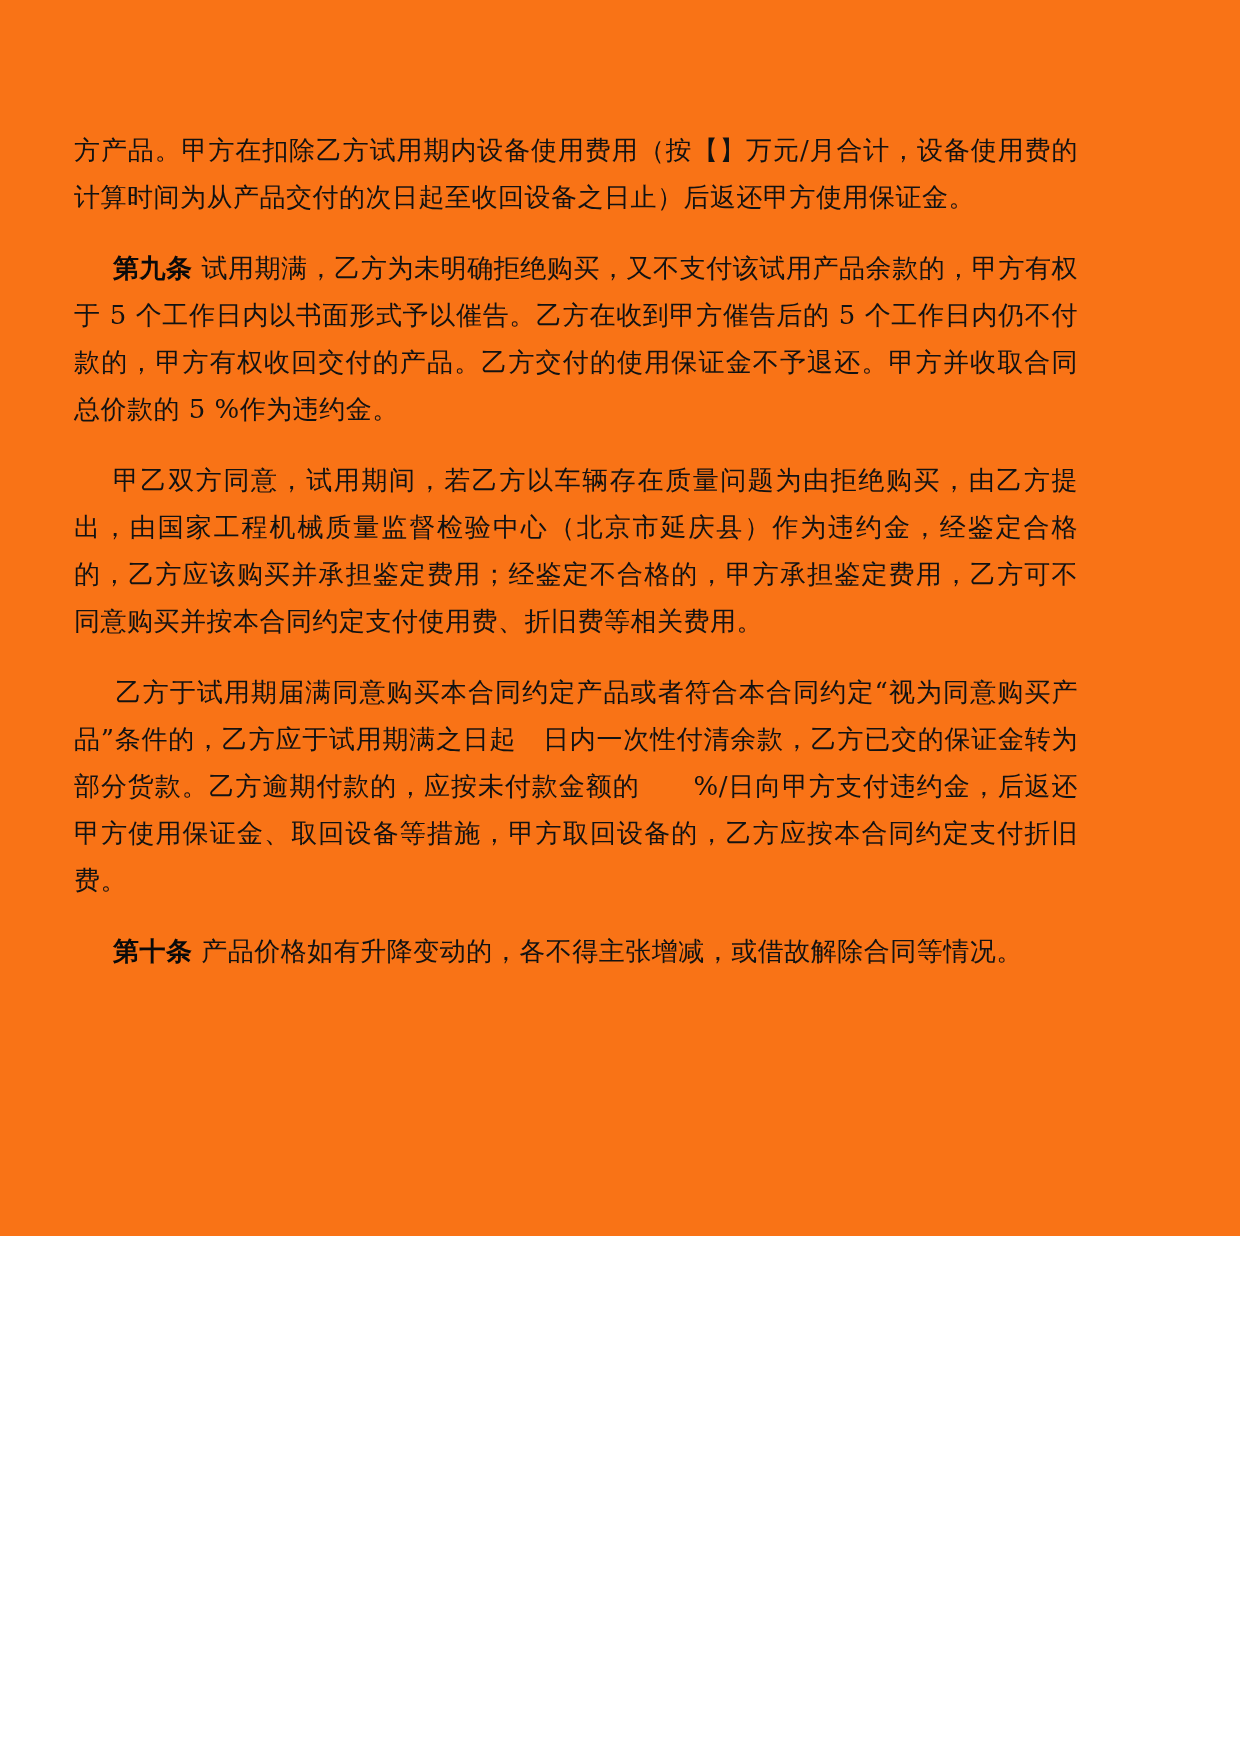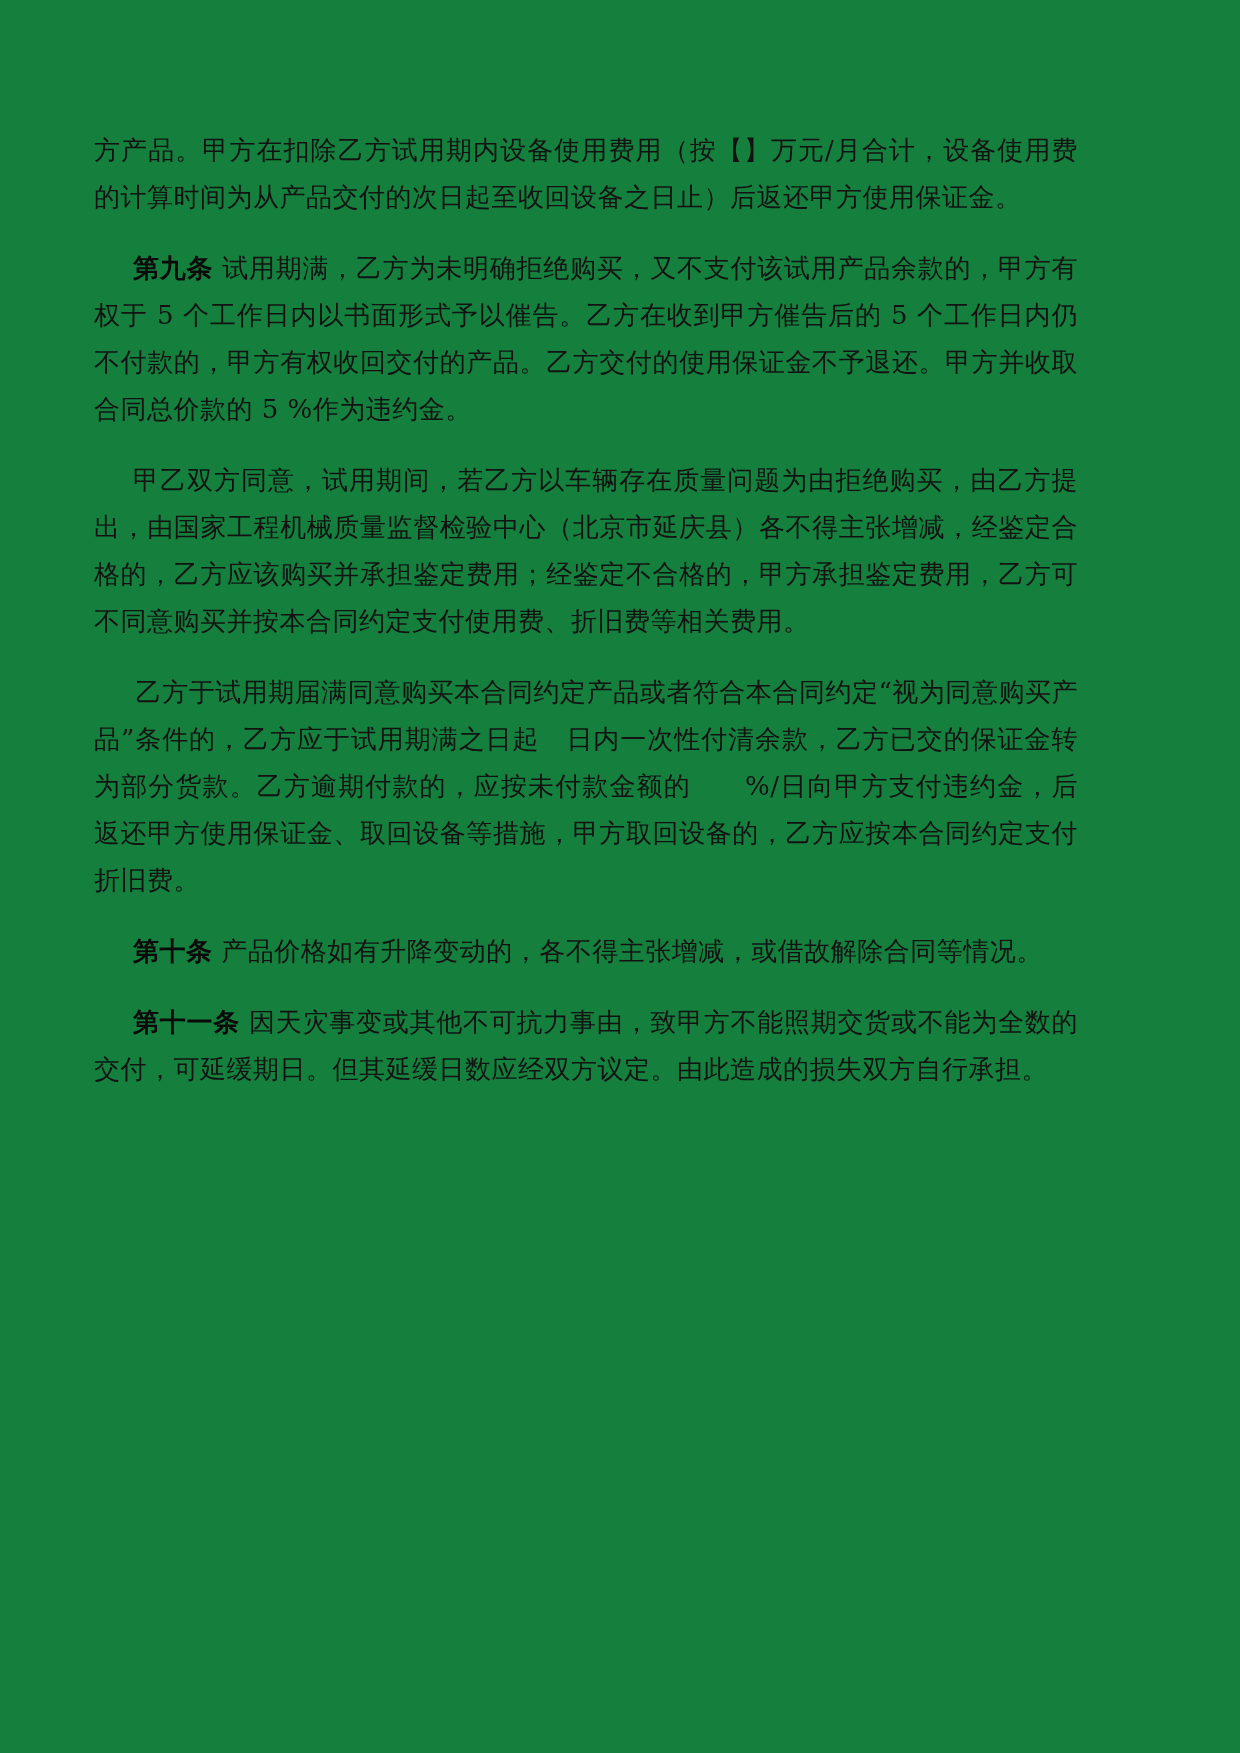--- a/index.html
+++ b/index.html
@@ -6,23 +6,23 @@
   body {
     width: 1240px;
     height: 1753px;
     background: #ffffff;
     font-family: "DejaVu Serif", "Liberation Serif", serif;
     overflow: hidden;
   }
   .page {
     box-sizing: border-box;
     width: 1240px;
-    height: 1753px;
-    padding: 127px 162px 0 94px;
-    background: #15803d;
+    height: 1236px;
+    padding: 127px 162px 0 74px;
+    background: #f97316;
     color: #121212;
   }
   .para {
     margin: 0 0 24px 0;
     font-size: 26px;
     line-height: 47px;
     text-align: justify;
     text-justify: inter-ideograph;
     letter-spacing: 0.5px;
     word-break: break-all;
@@ -35,25 +35,24 @@
 </style>
 </head>
 <body>
 
 <div class="page">
   <div id="paragraphs">
   <p class="para" style="text-indent: 0em;"><span class="body-text">方产品。甲方在扣除乙方试用期内设备使用费用（按【】万元/月合计，设备使用费的计算时间为从产品交付的次日起至收回设备之日止）后返还甲方使用保证金。</span></p>
 
   <p class="para" style="text-indent: 1.5em; margin-top: 24px;"><span class="head">第九条</span><span class="body-text"> 试用期满，乙方为未明确拒绝购买，又不支付该试用产品余款的，甲方有权于 5 个工作日内以书面形式予以催告。乙方在收到甲方催告后的 5 个工作日内仍不付款的，甲方有权收回交付的产品。乙方交付的使用保证金不予退还。甲方并收取合同总价款的 5 %作为违约金。</span></p>
 
-  <p class="para" style="text-indent: 1.5em;"><span class="body-text">甲乙双方同意，试用期间，若乙方以车辆存在质量问题为由拒绝购买，由乙方提出，由国家工程机械质量监督检验中心（北京市延庆县）各不得主张增减，经鉴定合格的，乙方应该购买并承担鉴定费用；经鉴定不合格的，甲方承担鉴定费用，乙方可不同意购买并按本合同约定支付使用费、折旧费等相关费用。</span></p>
+  <p class="para" style="text-indent: 1.5em;"><span class="body-text">甲乙双方同意，试用期间，若乙方以车辆存在质量问题为由拒绝购买，由乙方提出，由国家工程机械质量监督检验中心（北京市延庆县）作为违约金，经鉴定合格的，乙方应该购买并承担鉴定费用；经鉴定不合格的，甲方承担鉴定费用，乙方可不同意购买并按本合同约定支付使用费、折旧费等相关费用。</span></p>
 
   <p class="para" style="text-indent: 1.6em;"><span class="body-text">乙方于试用期届满同意购买本合同约定产品或者符合本合同约定“视为同意购买产品”条件的，乙方应于试用期满之日起　日内一次性付清余款，乙方已交的保证金转为部分货款。乙方逾期付款的，应按未付款金额的　　%/日向甲方支付违约金，后返还甲方使用保证金、取回设备等措施，甲方取回设备的，乙方应按本合同约定支付折旧费。</span></p>
 
   <p class="para" style="text-indent: 1.5em;"><span class="head">第十条</span><span class="body-text"> 产品价格如有升降变动的，各不得主张增减，或借故解除合同等情况。</span></p>
 
 
-  <p class="para" style="text-indent: 1.5em;"><span class="head">第十一条</span><span class="body-text"> 因天灾事变或其他不可抗力事由，致甲方不能照期交货或不能为全数的交付，可延缓期日。但其延缓日数应经双方议定。由此造成的损失双方自行承担。</span></p>
 
 
 
 </div>
 </div>
 
 </body></html>

